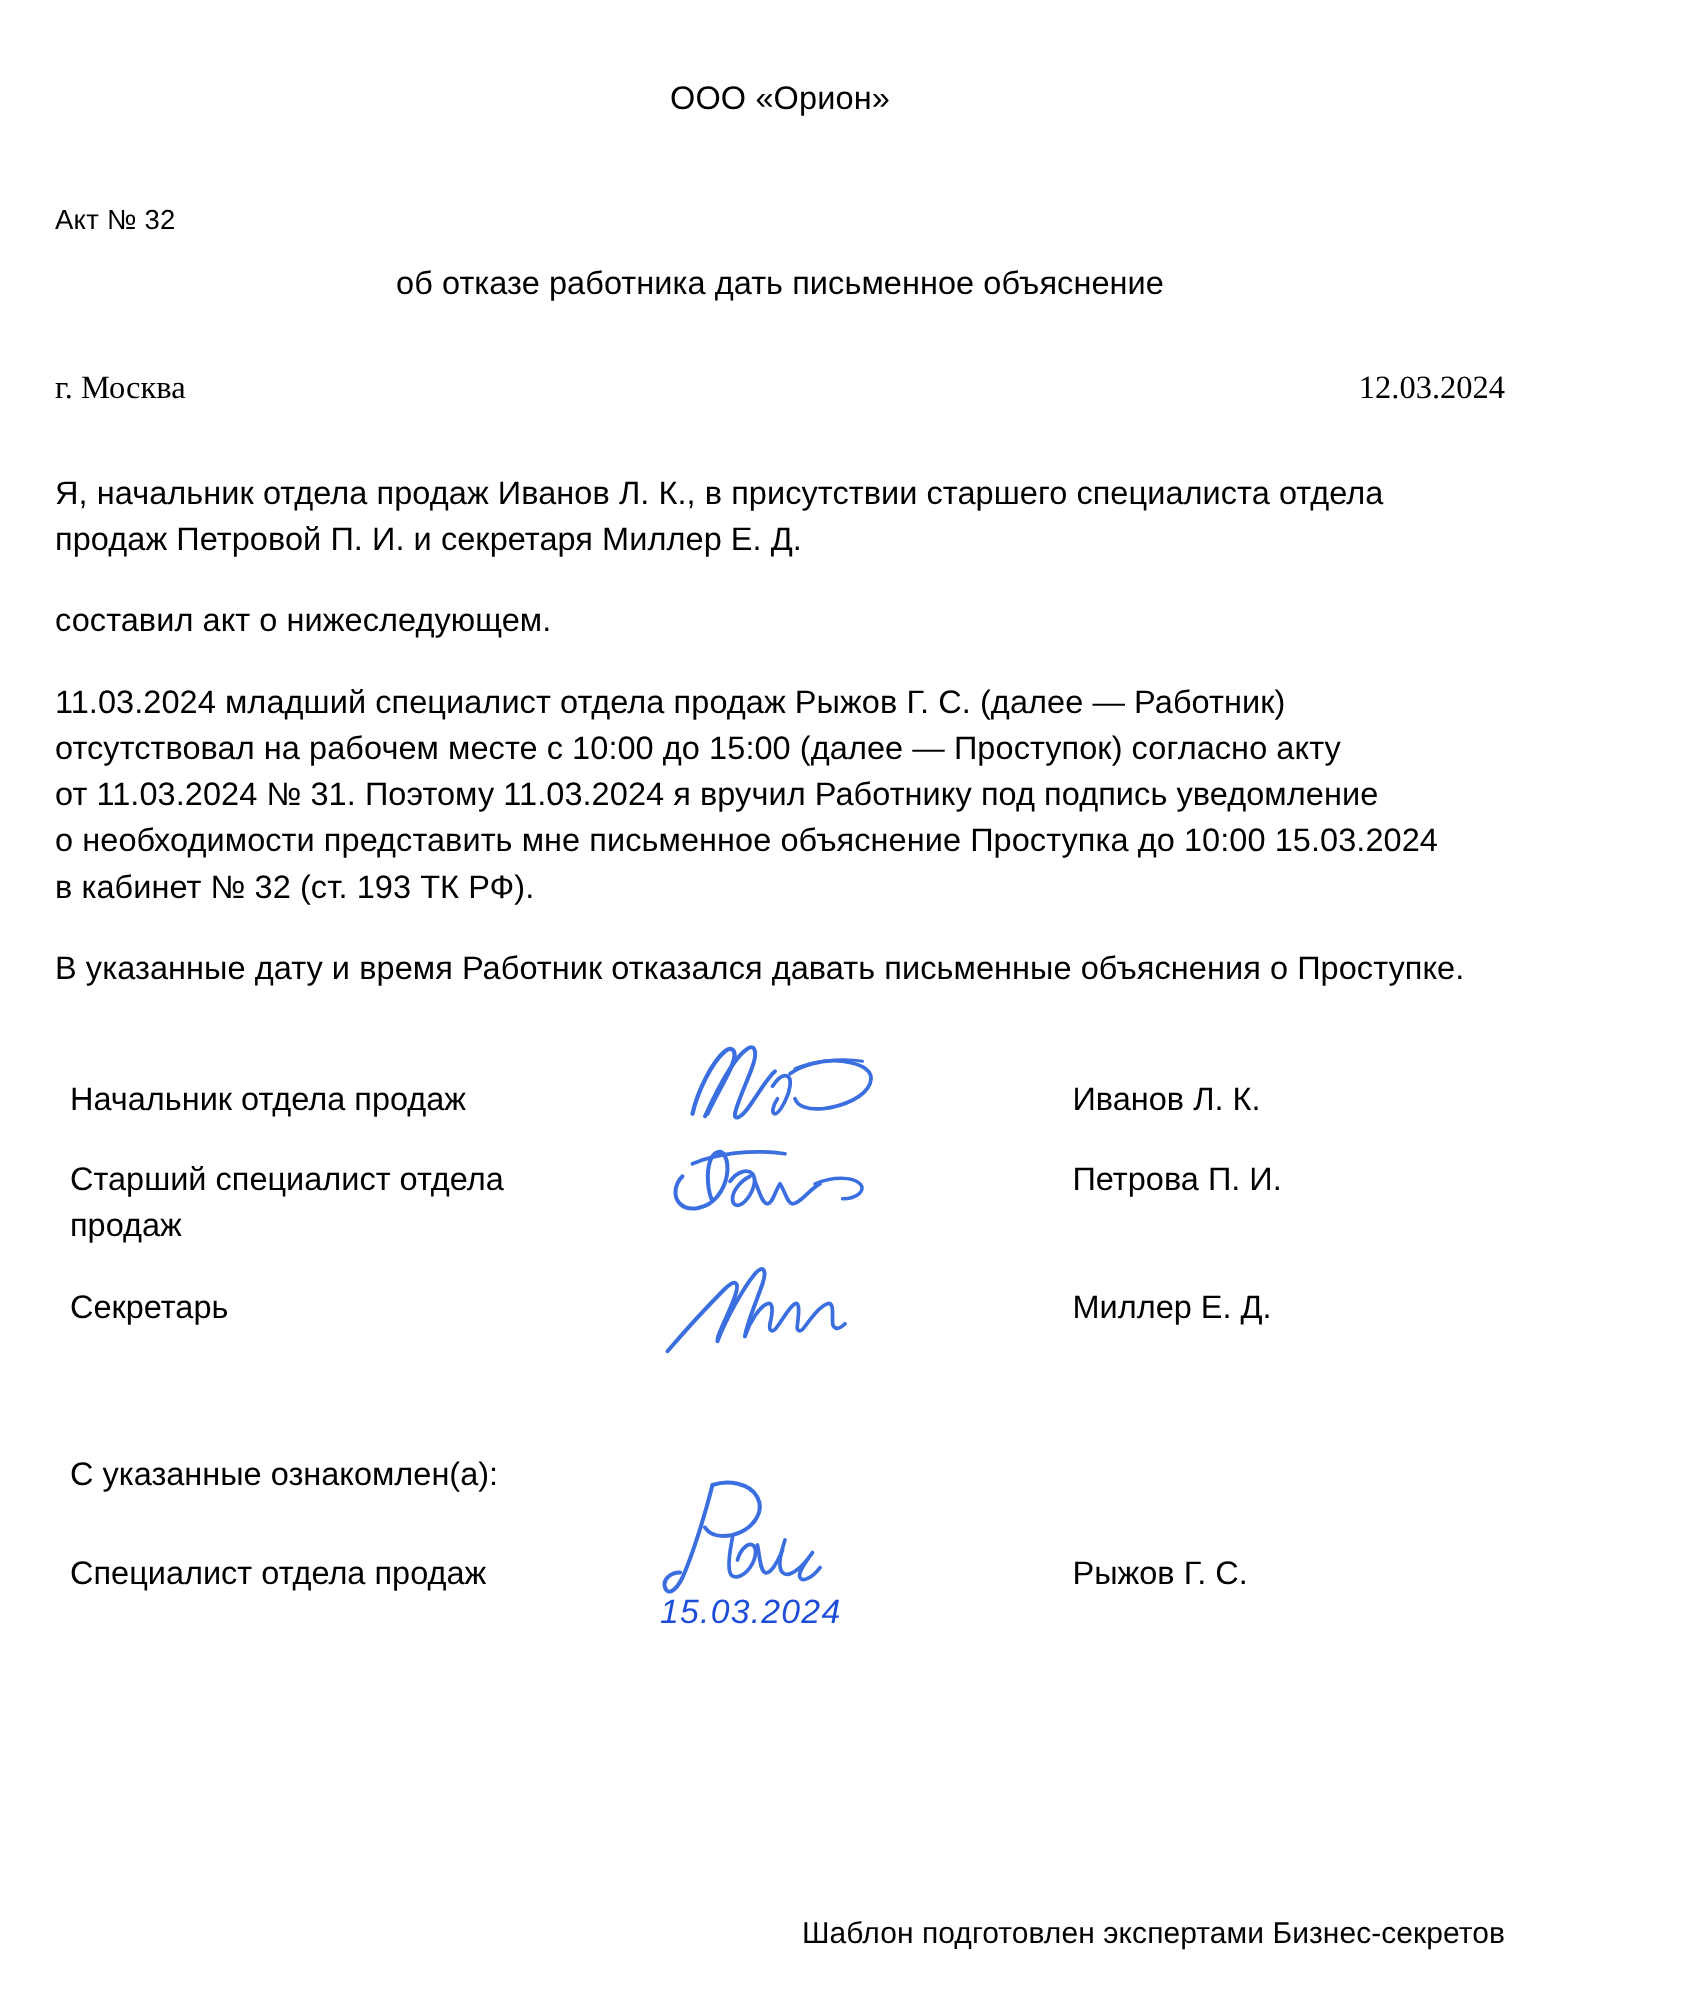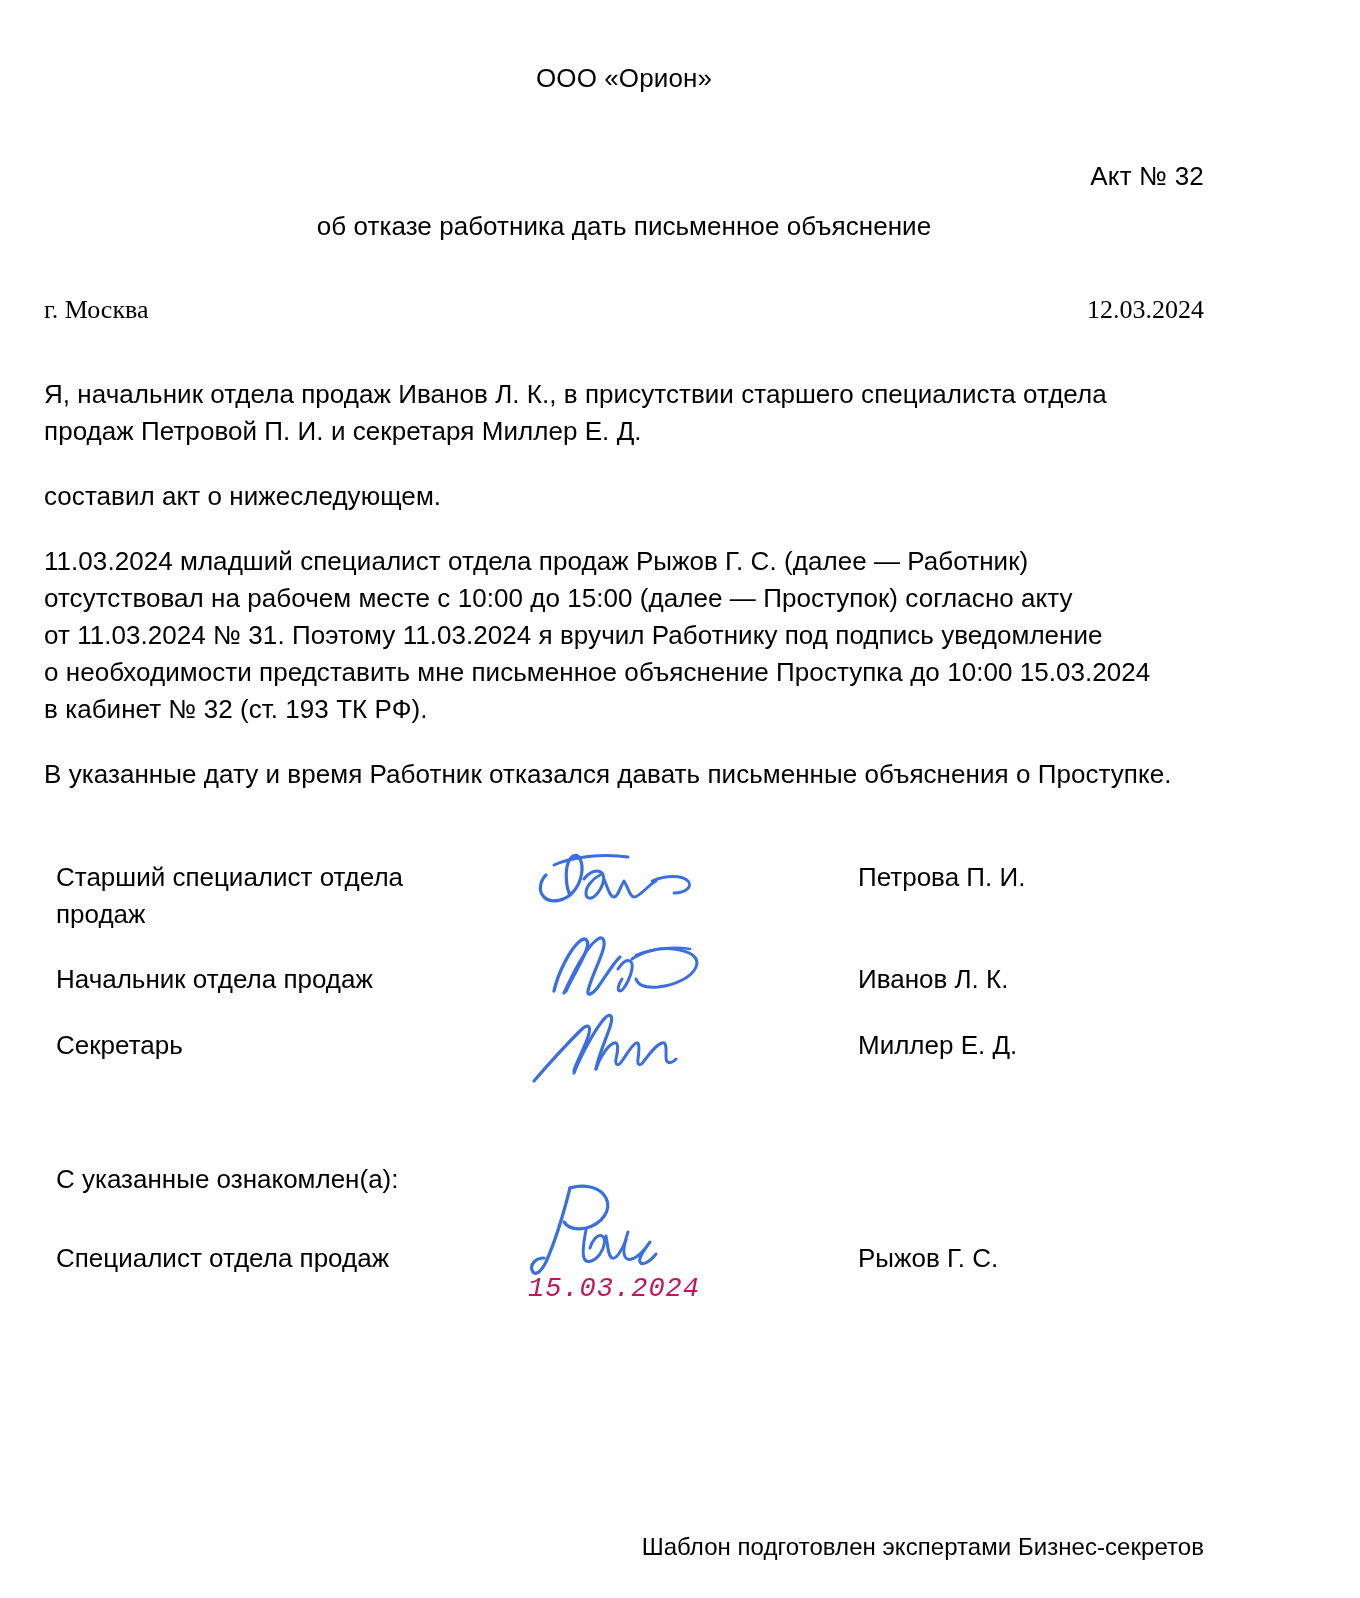--- a/index.html
+++ b/index.html
@@ -27,22 +27,22 @@
   
   .org-line {
     text-align: center;
     font-size: 26px;
     line-height: 32px;
     padding-top: 62px;
     letter-spacing: 0.1px;
   }
 
   .doc-title {
-    text-align: right;
-    font-size: 26px;
+    text-align: left;
+    font-size: 22px;
     line-height: 40px;
     padding-top: 62px;
     letter-spacing: 0.2px;
   }
 
   .doc-subtitle {
     text-align: center;
     font-size: 26px;
     line-height: 32px;
     padding-top: 14px;
@@ -129,25 +129,25 @@
     bottom: 36px;
     font-size: 24px;
     line-height: 30px;
     text-align: right;
     letter-spacing: 0.05px;
   }
 
   
   .hand-date {
     position: absolute;
-    font-family: Liberation Mono, monospace;
+    font-family: Liberation Sans, sans-serif;
     font-style: italic;
     font-size: 27px;
     letter-spacing: 1px;
-    color: #be185d;
+    color: #1d4ed8;
     white-space: nowrap;
   }
 </style>
 </head>
 <body>
 
 <div class="page">
 
   <div class="org-line">ООО «Орион»</div>
 
@@ -167,59 +167,59 @@
     <p class="para">11.03.2024 младший специалист отдела продаж Рыжов Г. С. (далее — Работник)
 отсутствовал на рабочем месте с 10:00 до 15:00 (далее — Проступок) согласно акту
 от 11.03.2024 № 31. Поэтому 11.03.2024 я вручил Работнику под подпись уведомление
 о необходимости представить мне письменное объяснение Проступка до 10:00 15.03.2024
 в кабинет № 32 (ст. 193 ТК РФ).</p>
     <p class="para">В указанные дату и время Работник отказался давать письменные объяснения о Проступке.</p>
   </div>
 
   <div class="sig-block">
 
+    <div class="sig-row" style="min-height:66px;">
+      <div class="sig-title">Начальник отдела продаж</div>
+      <div class="sig-mark">
+        <svg class="sig-svg" style="left:26px; top:-32px;" width="180" height="80" viewBox="0 0 180 80">
+          <g fill="none" stroke="#3b6fe0" stroke-linecap="round" stroke-linejoin="round">
+            <path d="M14 62 C18 44, 30 20, 40 12 C46 7, 50 12, 46 22 C42 33, 30 52, 26 62" stroke-width="3.4"></path>
+            <path d="M24 64 C34 42, 48 16, 58 10 C64 6, 66 13, 62 24 C58 36, 50 52, 48 62
+                     C47 67, 52 66, 58 58 C66 47, 74 33, 80 28" stroke-width="3.2"></path>
+            <path d="M78 40 C82 34, 86 30, 90 32 C94 34, 92 44, 88 52 C85 58, 82 62, 80 62
+                     C77 62, 78 56, 82 50" stroke-width="3"></path>
+            <path d="M92 30 C100 24, 118 18, 134 20 C150 22, 160 28, 156 38
+                     C152 48, 136 56, 118 58 C106 59, 98 56, 96 50" stroke-width="3"></path>
+            <path d="M96 26 C110 20, 132 17, 150 20" stroke-width="2.4"></path>
+          </g>
+        </svg>
+      </div>
+      <div class="sig-name">Иванов Л. К.</div>
+    </div>
+
     <div class="sig-row" style="min-height:102px; margin-top:-2px;">
       <div class="sig-title" style="white-space:pre-line;">Старший специалист отдела
 продаж</div>
       <div class="sig-mark">
         <svg class="sig-svg" style="left:10px; top:-14px;" width="190" height="70" viewBox="0 0 190 70">
           <g fill="none" stroke="#3b6fe0" stroke-linecap="round" stroke-linejoin="round">
             <path d="M22 30 C16 36, 14 46, 20 52 C27 59, 42 56, 50 46 C58 36, 60 22, 56 14
                      C53 8, 47 10, 44 18 C41 27, 42 42, 46 50" stroke-width="3.2"></path>
             <path d="M30 20 C48 12, 78 8, 104 12" stroke-width="3"></path>
             <path d="M60 34 C66 26, 74 24, 78 28 C82 33, 78 44, 72 50 C67 55, 62 54, 62 48
                      C62 42, 68 34, 76 30" stroke-width="3"></path>
             <path d="M80 34 C84 44, 86 52, 90 52 C94 52, 96 42, 100 36
                      C104 42, 106 52, 110 52 C116 52, 124 40, 132 36" stroke-width="3"></path>
             <path d="M128 36 C142 30, 158 30, 164 36 C169 41, 162 48, 150 48" stroke-width="2.8"></path>
           </g>
         </svg>
       </div>
       <div class="sig-name">Петрова П. И.</div>
     </div>
 
-    <div class="sig-row" style="min-height:66px;">
-      <div class="sig-title">Начальник отдела продаж</div>
-      <div class="sig-mark">
-        <svg class="sig-svg" style="left:26px; top:-32px;" width="180" height="80" viewBox="0 0 180 80">
-          <g fill="none" stroke="#3b6fe0" stroke-linecap="round" stroke-linejoin="round">
-            <path d="M14 62 C18 44, 30 20, 40 12 C46 7, 50 12, 46 22 C42 33, 30 52, 26 62" stroke-width="3.4"></path>
-            <path d="M24 64 C34 42, 48 16, 58 10 C64 6, 66 13, 62 24 C58 36, 50 52, 48 62
-                     C47 67, 52 66, 58 58 C66 47, 74 33, 80 28" stroke-width="3.2"></path>
-            <path d="M78 40 C82 34, 86 30, 90 32 C94 34, 92 44, 88 52 C85 58, 82 62, 80 62
-                     C77 62, 78 56, 82 50" stroke-width="3"></path>
-            <path d="M92 30 C100 24, 118 18, 134 20 C150 22, 160 28, 156 38
-                     C152 48, 136 56, 118 58 C106 59, 98 56, 96 50" stroke-width="3"></path>
-            <path d="M96 26 C110 20, 132 17, 150 20" stroke-width="2.4"></path>
-          </g>
-        </svg>
-      </div>
-      <div class="sig-name">Иванов Л. К.</div>
-    </div>
-
     <div class="sig-row" style="min-height:76px; ">
       <div class="sig-title">Секретарь</div>
       <div class="sig-mark">
         <svg class="sig-svg" style="left:8px; top:-28px;" width="180" height="90" viewBox="0 0 180 90">
           <g fill="none" stroke="#3b6fe0" stroke-linecap="round" stroke-linejoin="round">
             <path d="M12 82 C24 68, 44 46, 58 32 C66 24, 70 26, 66 38 C62 50, 54 64, 52 72" stroke-width="3.2"></path>
             <path d="M52 74 C58 58, 72 32, 82 20 C88 13, 92 16, 88 28 C84 40, 76 58, 74 70" stroke-width="3.2"></path>
             <path d="M74 70 C78 58, 86 46, 92 44 C97 42, 96 52, 94 60 C93 66, 96 68, 100 62
                      C105 55, 110 46, 114 44 C118 42, 117 52, 116 60 C115 66, 118 68, 122 62
                      C128 54, 134 46, 140 44 C145 42, 144 52, 144 58

